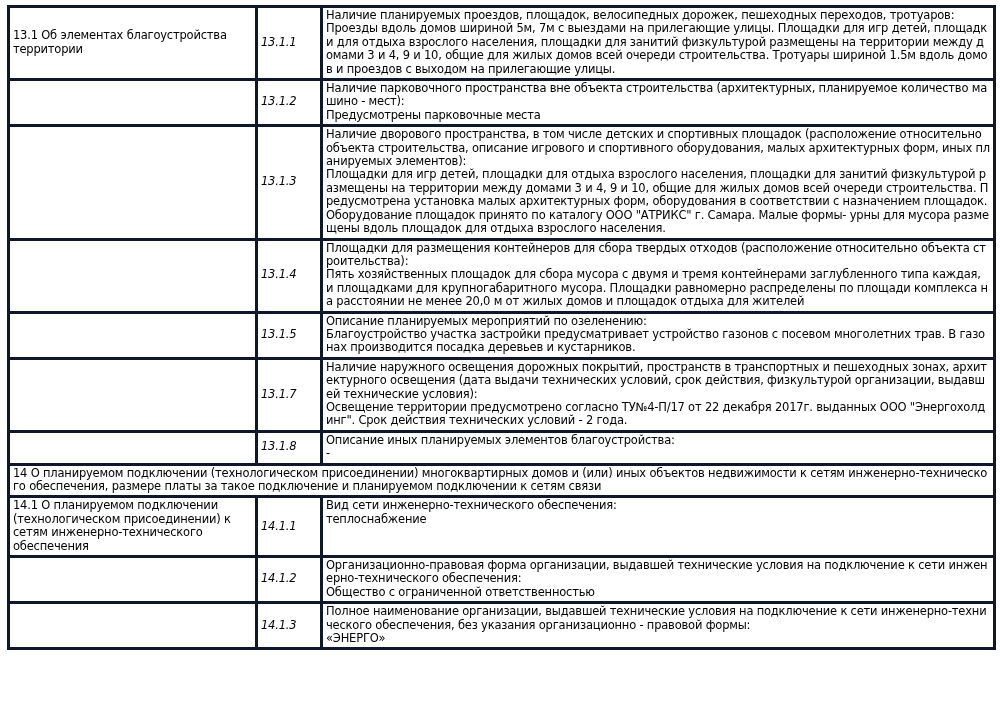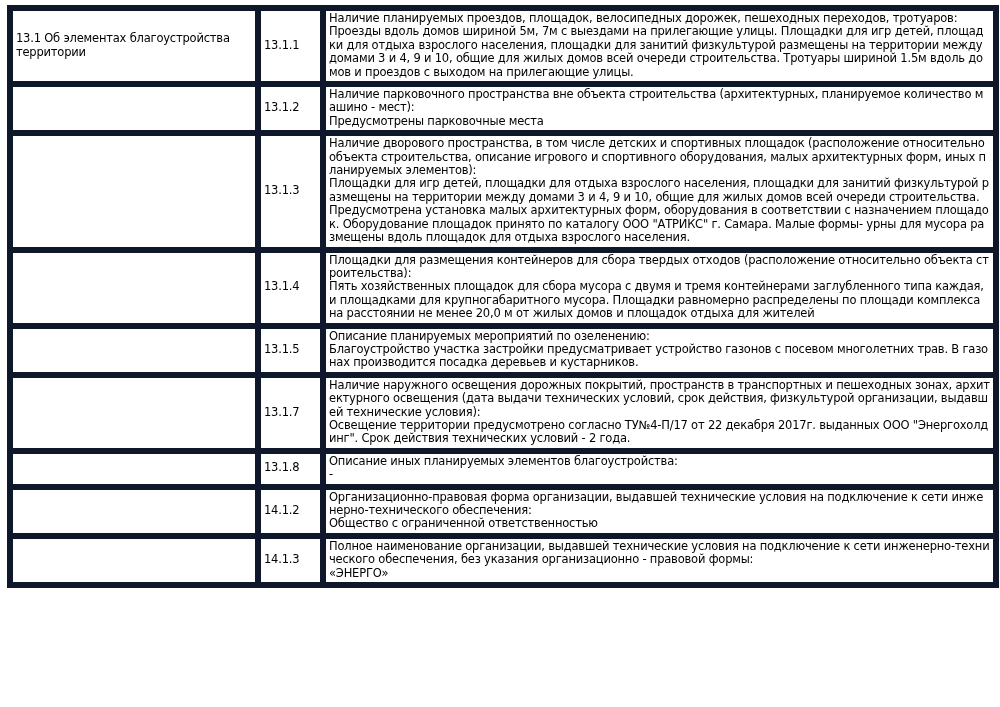--- a/index.html
+++ b/index.html
@@ -24,34 +24,35 @@
       top: 5px;
       width: 986px;
       border-collapse: collapse;
       table-layout: fixed;
       border: 2px solid #000000;
     }
     .col-section { width: 248px; }
     .col-number  { width: 65px; }
     .col-content { width: 673px; }
     td {
-      border: 6px solid #0f172a;
+      border: 3px solid #0f172a;
       padding: 1px 3px 2px 3px;
       font-size: 11.5px;
       line-height: 13.4px;
       letter-spacing: -0.2px;
       color: #000000;
       overflow: hidden;
     }
     td.section-label-cell {
       vertical-align: middle;
       word-wrap: break-word;
     }
     td.item-number-cell {
       vertical-align: middle;
+      font-style: italic;
     }
     td.item-content-cell {
       vertical-align: top;
       word-break: break-all;
     }
     td.section-header-cell {
       vertical-align: top;
       word-break: break-all;
     }
     .value-text {
@@ -119,20 +120,31 @@
         </tr>
         <tr>
           <td class="section-label-cell"><span></span></td>
           <td class="item-number-cell"><span>13.1.8</span></td>
           <td class="item-content-cell">
             <div class="label-text">Описание иных планируемых элементов благоустройства:</div>
             <div class="value-text">-</div>
           </td>
         </tr>
         <tr>
+          <td colspan="3" class="section-header-cell">14 О планируемом подключении (технологическом присоединении) многоквартирных домов и (или) иных объектов недвижимости к сетям инженерно-технического обеспечения, размере платы за такое подключение и планируемом подключении к сетям связи</td>
+        </tr>
+        <tr>
+          <td class="section-label-cell"><span>14.1 О планируемом подключении (технологическом присоединении) к сетям инженерно-технического обеспечения</span></td>
+          <td class="item-number-cell"><span>14.1.1</span></td>
+          <td class="item-content-cell">
+            <div class="label-text">Вид сети инженерно-технического обеспечения:</div>
+            <div class="value-text">теплоснабжение</div>
+          </td>
+        </tr>
+        <tr>
           <td class="section-label-cell"><span></span></td>
           <td class="item-number-cell"><span>14.1.2</span></td>
           <td class="item-content-cell">
             <div class="label-text">Организационно-правовая форма организации, выдавшей технические условия на подключение к сети инженерно-технического обеспечения:</div>
             <div class="value-text">Общество с ограниченной ответственностью</div>
           </td>
         </tr>
         <tr>
           <td class="section-label-cell"><span></span></td>
           <td class="item-number-cell"><span>14.1.3</span></td>

